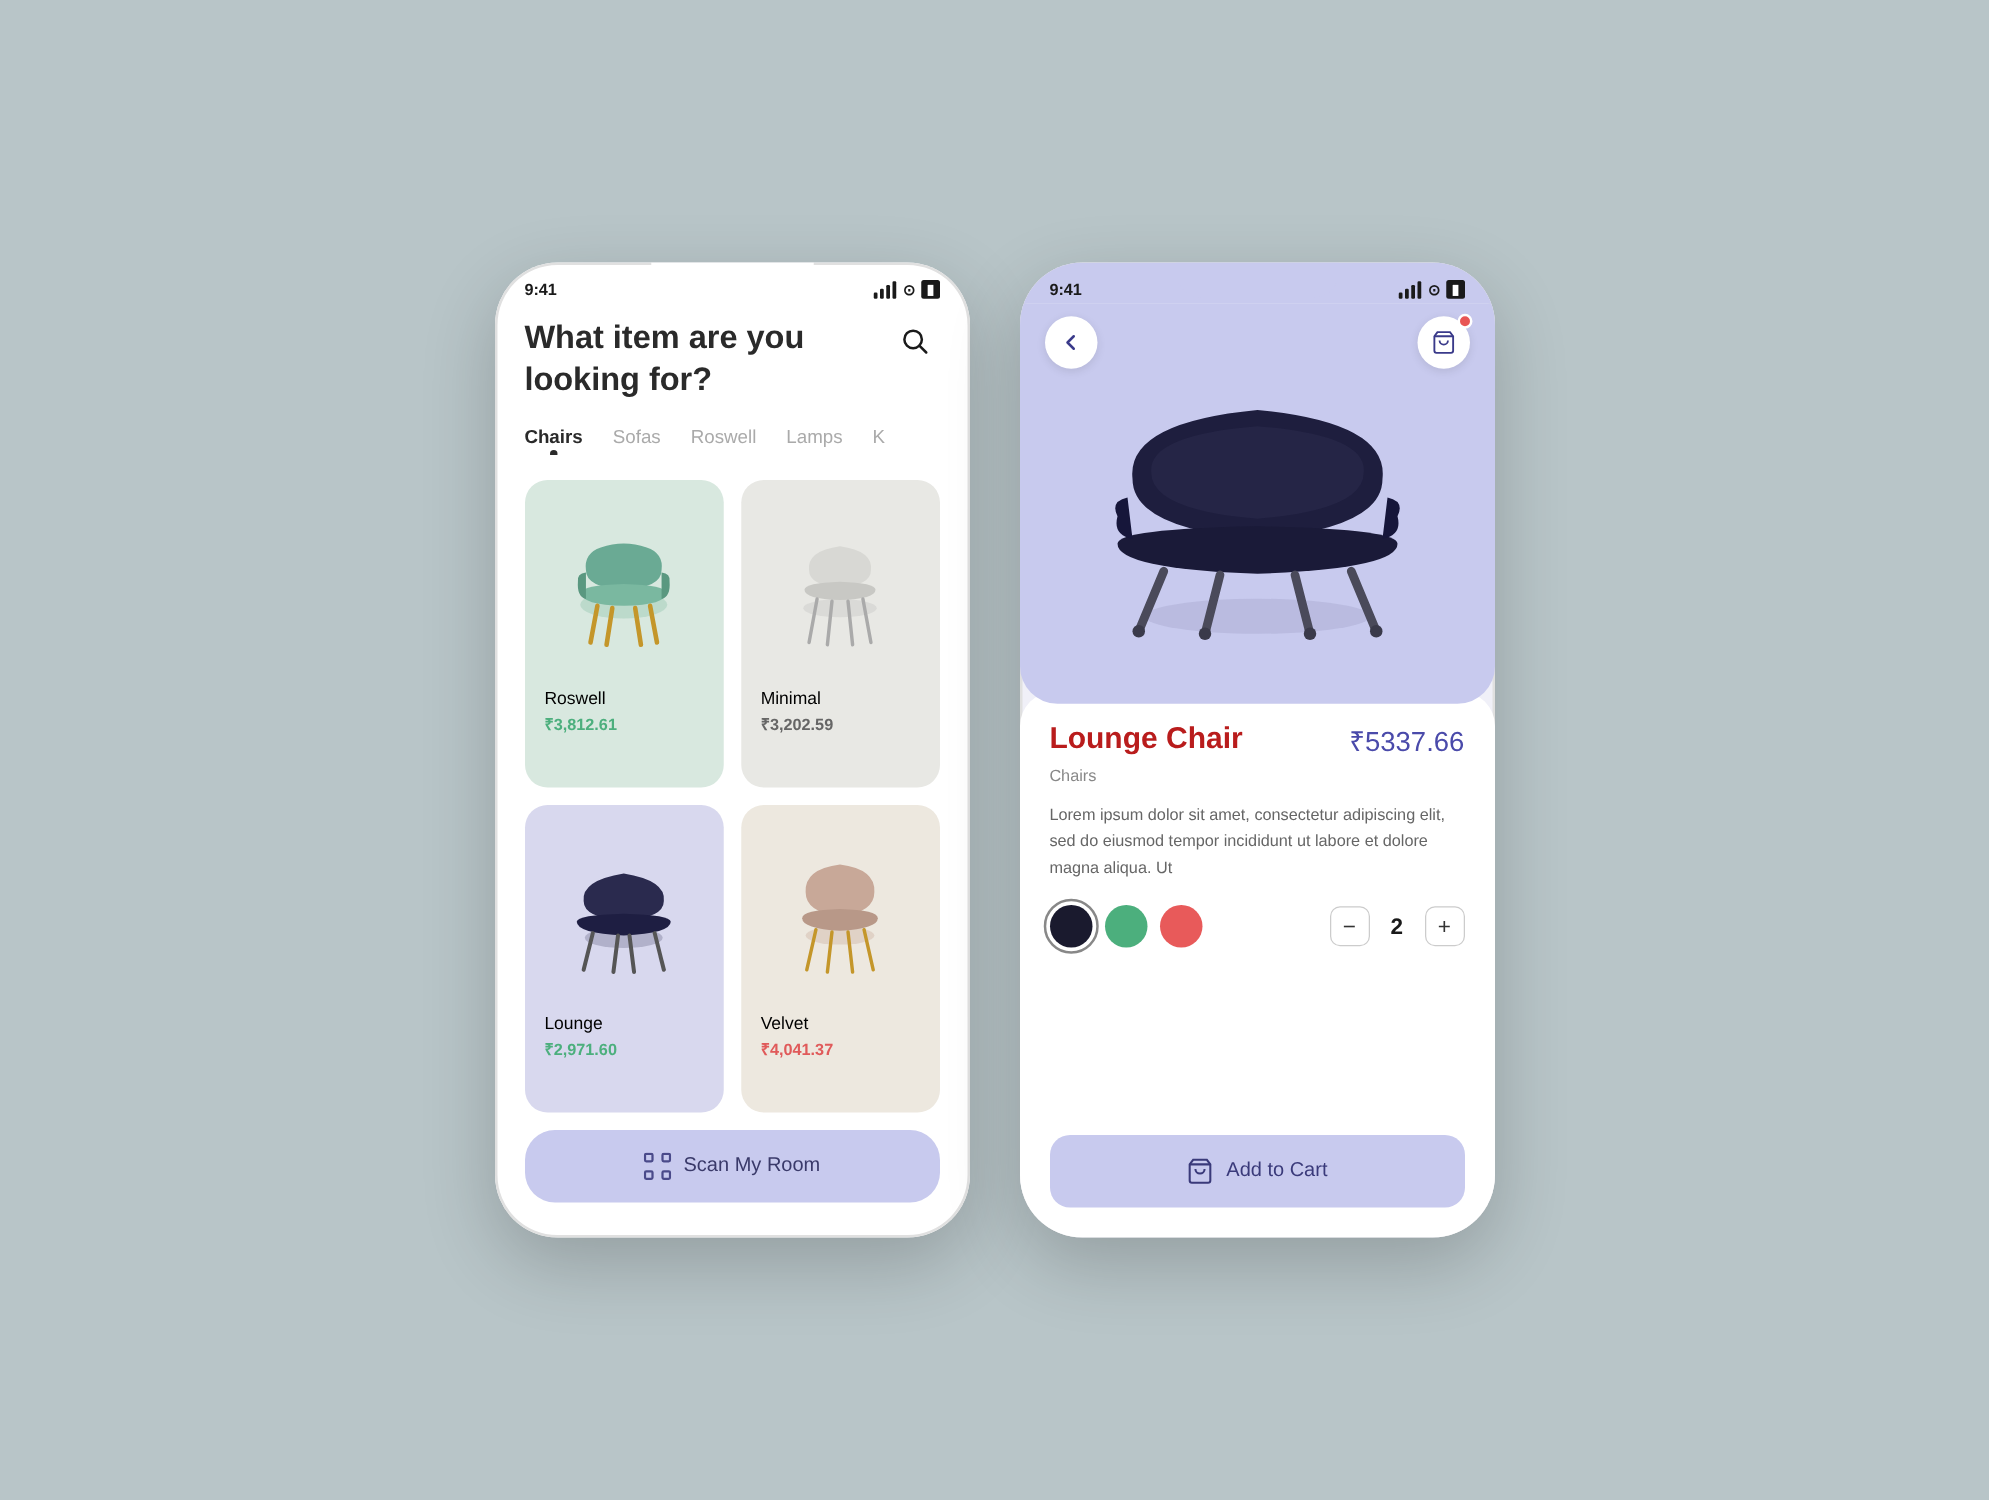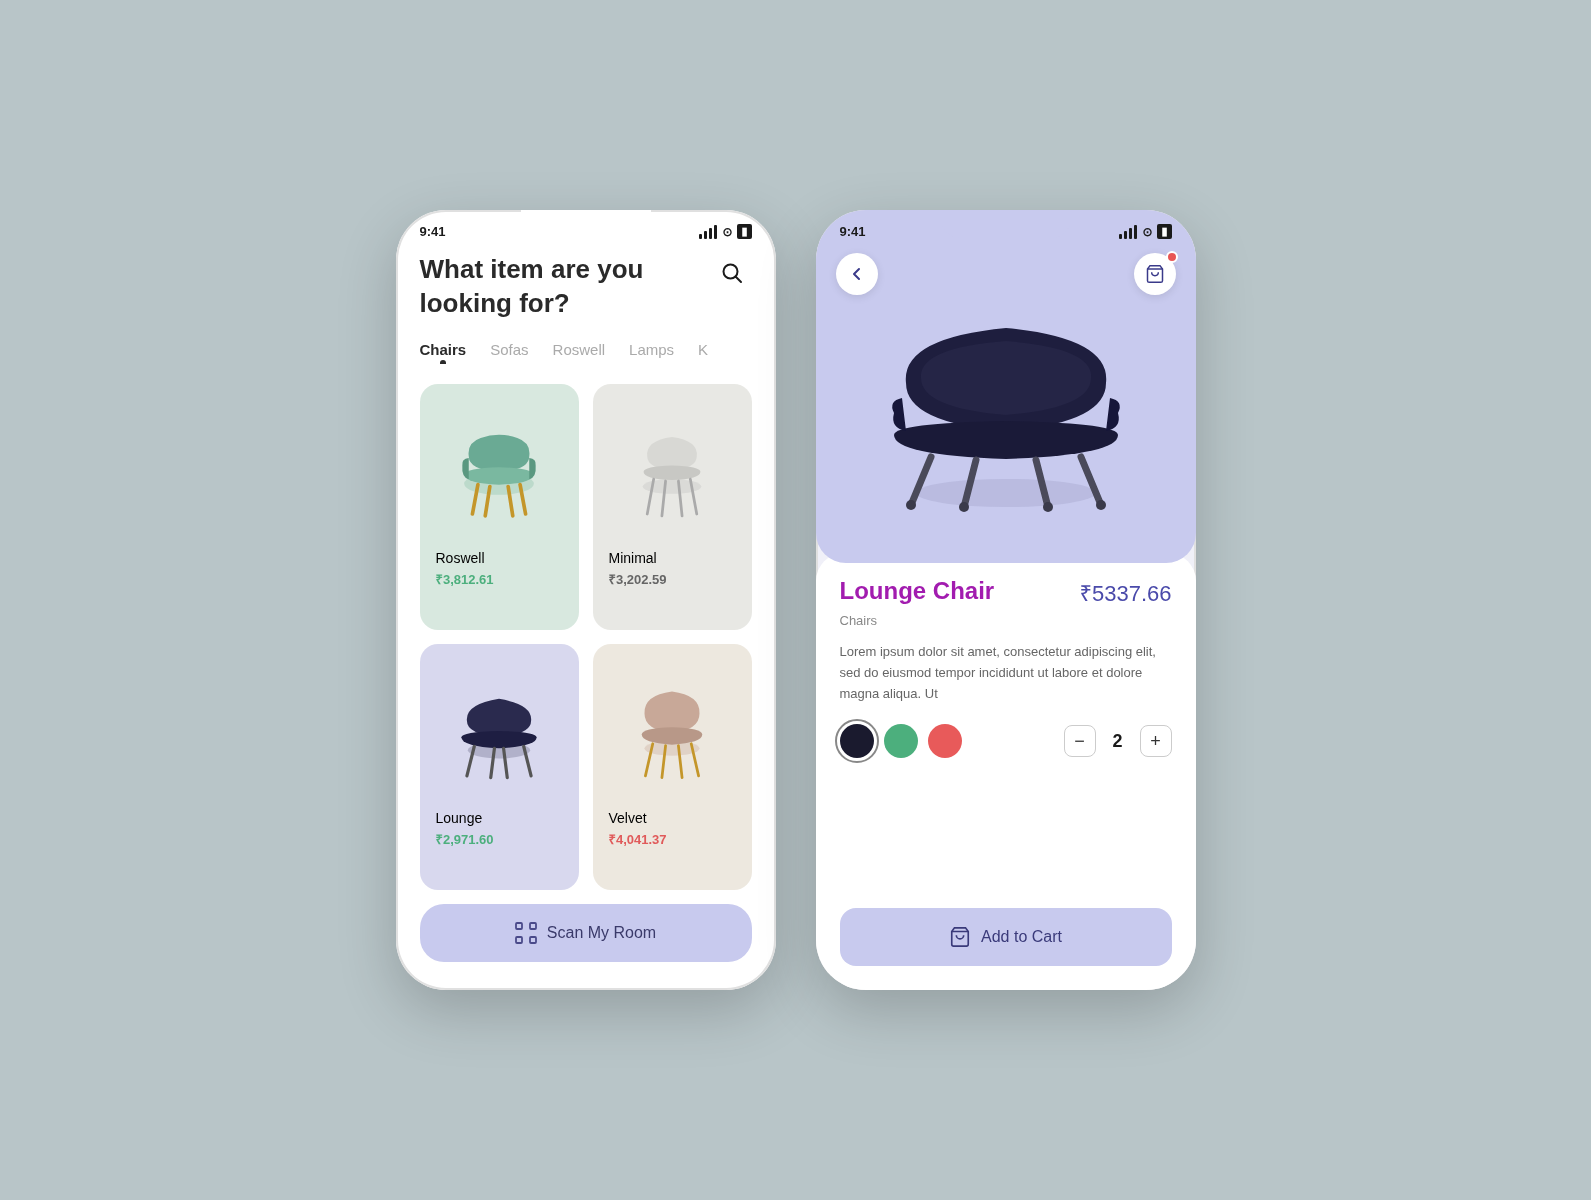--- a/index.html
+++ b/index.html
@@ -273,21 +273,21 @@
     .detail-header {
       display: flex;
       justify-content: space-between;
       align-items: flex-start;
       margin-bottom: 6px;
     }
 
     .detail-name {
       font-size: 24px;
       font-weight: 700;
-      color: #a21caf;
+      color: #b91c1c;
     }
 
     .detail-price {
       font-size: 22px;
       font-weight: 400;
       color: #4a4aaa;
     }
 
     .detail-category {
       font-size: 13px;

